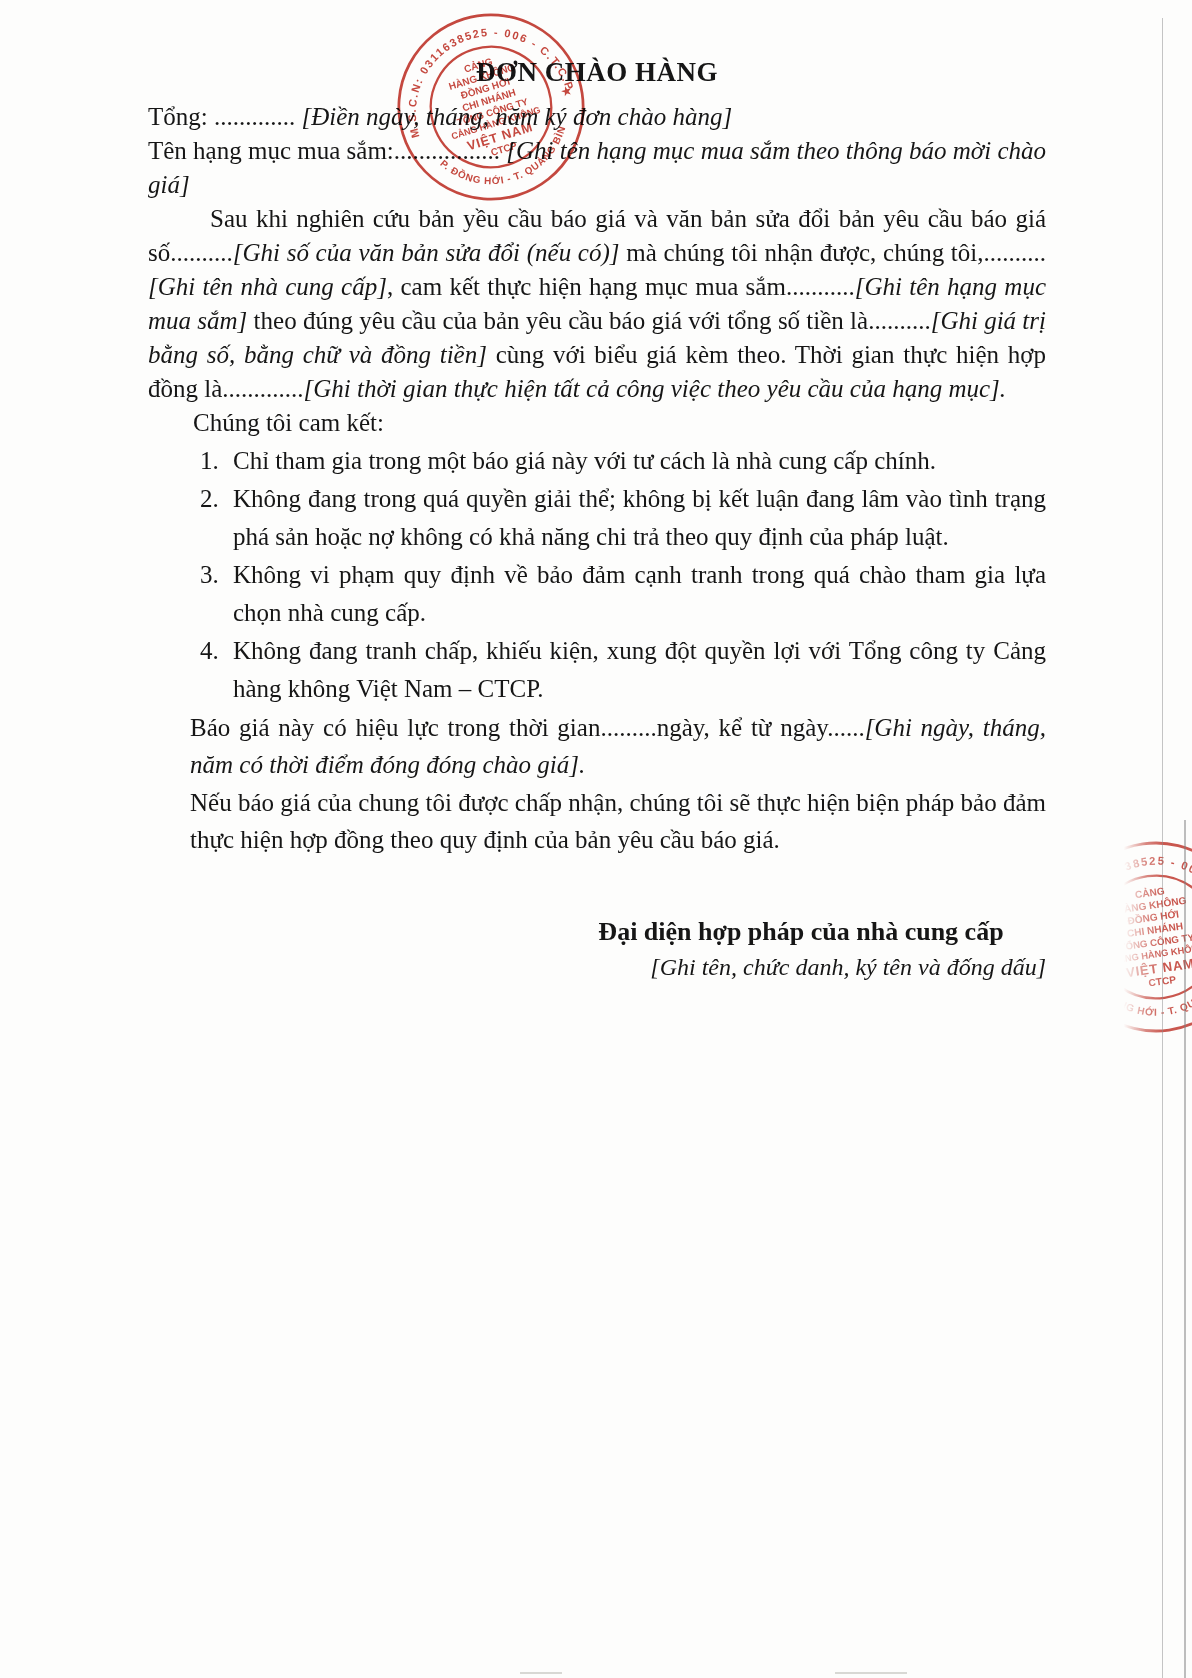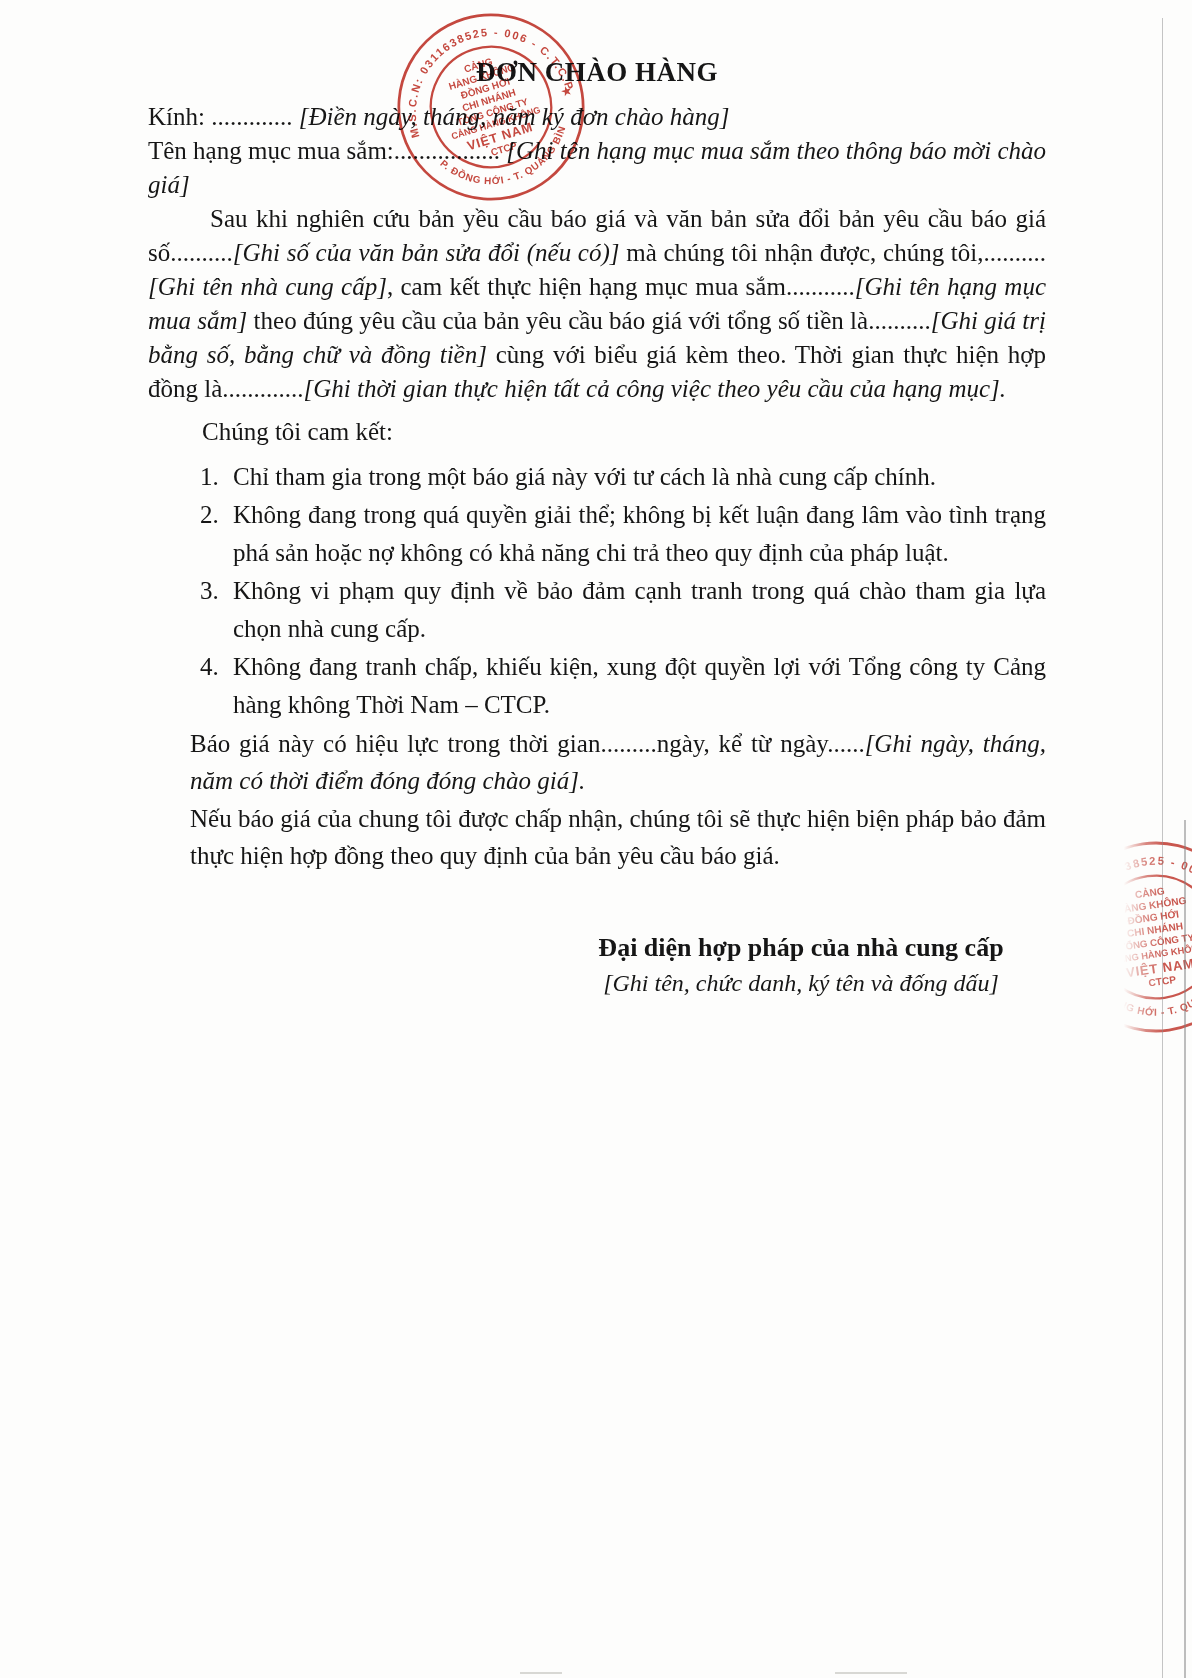--- a/index.html
+++ b/index.html
@@ -14,22 +14,22 @@
   .content{
     position:absolute;left:148px;top:56px;width:898px;
     font-size:25px;line-height:34px;text-align:justify;
   }
   .doc-title{
     text-align:center;font-weight:bold;font-size:27px;
     letter-spacing:.5px;margin:0 0 12px 0;line-height:32px;
   }
   .line{margin:0;}
   .indent{text-indent:62px;}
-  .ph{font-style:italic;}
-  .commit-head{text-indent:45px;margin:9px;}
+  .ph{font-style:italic;text-align:right;}
+  .commit-head{text-indent:45px;margin:0;}
   .olist{margin:2px 0 0 0;}
   .li{display:flex;line-height:38px;padding-left:52px;}
   .li .num{flex:0 0 33px;}
   .li .litxt{flex:1;text-align:justify;}
   .blockpara{margin:1px 0 0 42px;line-height:37px;text-align:justify;}
   .sig{margin:58px 0 0 auto;width:490px;text-align:center;font-family:Liberation Serif, serif;}
   .sig-title{font-weight:bold;font-size:26px;line-height:32px;}
   .sig-note{font-style:italic;font-size:24px;line-height:30px;margin-top:4px;}
   .stamp{position:absolute;mix-blend-mode:multiply;color:var(--ink,#c23a30);}
   .stamp-main{left:392px;top:8px;width:198px;height:198px;opacity:.93;}
@@ -45,21 +45,21 @@
 </style>
 </head>
 <body>
 
 <div class="page">
 
   <div class="content">
 
     <h1 class="doc-title">ĐƠN CHÀO HÀNG</h1>
 
-    <p class="line"><span>Kính: ............. </span><span class="ph">[Điền ngày, tháng, năm ký đơn chào hàng]</span></p>
+    <p class="line"><span>Tổng: ............. </span><span class="ph">[Điền ngày, tháng, năm ký đơn chào hàng]</span></p>
 
     <p class="line"><span>Tên hạng mục mua sắm:................. </span><span class="ph">[Ghi tên hạng mục mua sắm theo thông báo mời chào giá]</span></p>
 
 
     <p class="line indent"><span>Sau khi nghiên cứu bản yều cầu báo giá và văn bản sửa đổi bản yêu cầu báo giá số..........</span><span class="ph">[Ghi số của văn bản sửa đổi (nếu có)]</span><span> mà chúng tôi nhận được, chúng tôi,.......... </span><span class="ph">[Ghi tên nhà cung cấp]</span><span>, cam kết thực hiện hạng mục mua sắm...........</span><span class="ph">[Ghi tên hạng mục mua sắm]</span><span> theo đúng  yêu cầu của bản yêu cầu báo giá với tổng số tiền là..........</span><span class="ph">[Ghi giá trị bằng số, bằng chữ và đồng tiền]</span><span> cùng với biểu giá kèm theo. Thời gian thực hiện hợp đồng là.............</span><span class="ph">[Ghi thời gian thực hiện tất cả công việc theo yêu cầu của hạng mục].</span></p>
 
     <p class="commit-head">Chúng tôi cam kết:</p>
 
     <div class="olist">
       <div class="li">
@@ -69,21 +69,21 @@
       <div class="li">
         <span class="num">2.</span>
         <span class="litxt">Không đang trong quá quyền giải thể; không bị kết luận đang lâm vào tình trạng phá sản hoặc nợ không có khả năng chi trả theo quy định của pháp luật.</span>
       </div>
       <div class="li">
         <span class="num">3.</span>
         <span class="litxt">Không vi phạm quy định về bảo đảm cạnh tranh trong quá chào tham gia lựa chọn nhà cung cấp.</span>
       </div>
       <div class="li">
         <span class="num">4.</span>
-        <span class="litxt">Không đang tranh chấp, khiếu kiện, xung đột quyền lợi với Tổng công ty Cảng hàng không Thời Nam – CTCP.</span>
+        <span class="litxt">Không đang tranh chấp, khiếu kiện, xung đột quyền lợi với Tổng công ty Cảng hàng không Việt Nam – CTCP.</span>
       </div>
     </div>
 
     <p class="blockpara"><span>Báo giá này có hiệu lực trong thời gian.........ngày, kể từ ngày......</span><span class="ph">[Ghi ngày, tháng, năm có thời điểm đóng đóng chào giá].</span></p>
 
     <p class="blockpara">Nếu báo giá của chung tôi được chấp nhận, chúng tôi sẽ thực hiện biện pháp bảo đảm thực hiện hợp đồng theo quy định của bản yêu cầu báo giá.</p>
 
     <div class="sig">
       <div class="sig-title">Đại diện hợp pháp của nhà cung cấp</div>
       <div class="sig-note ph">[Ghi tên, chức danh, ký tên và đống dấu]</div>

